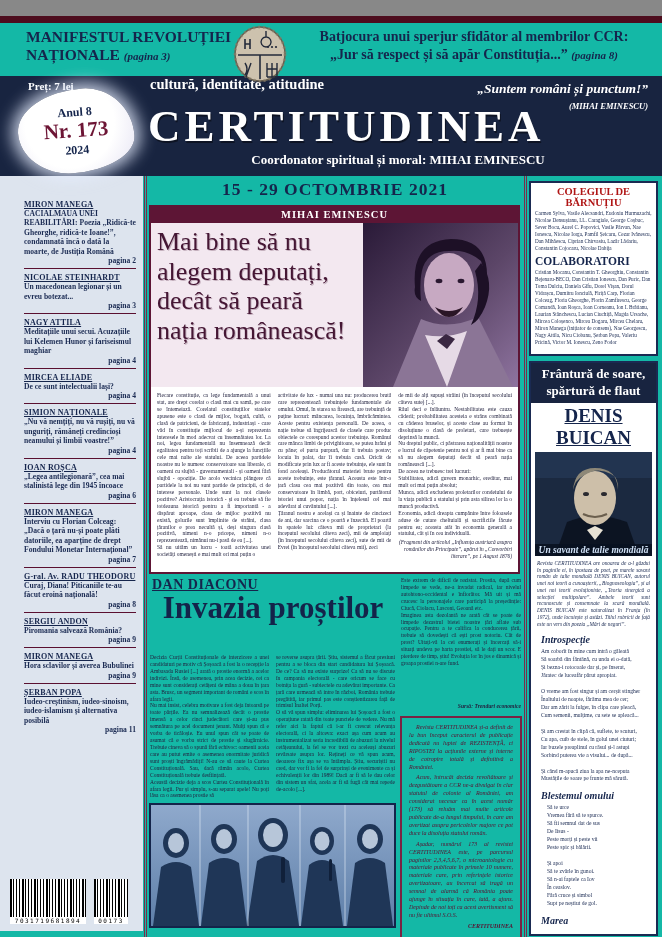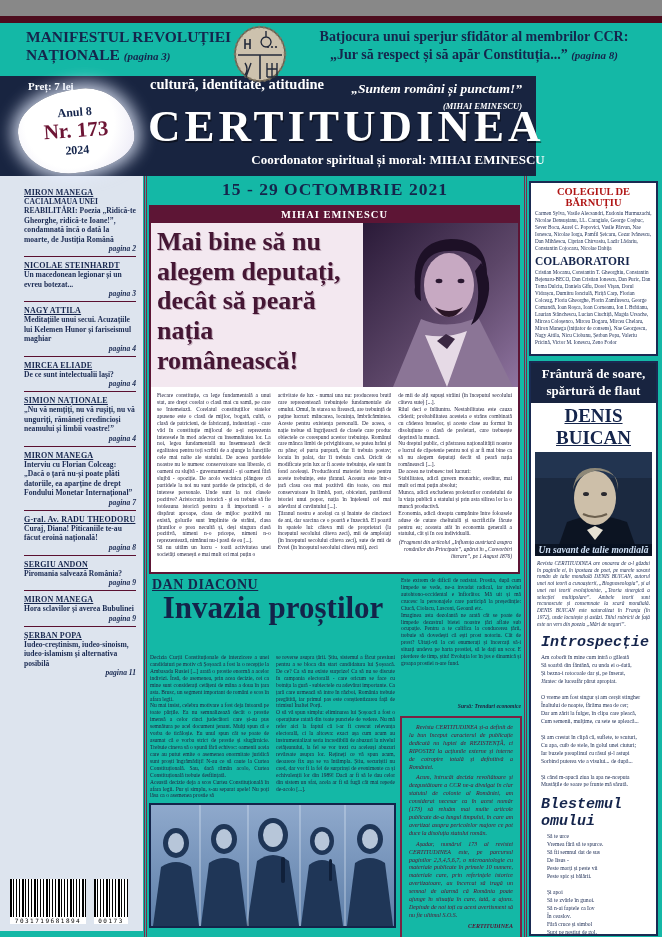--- a/index.html
+++ b/index.html
@@ -6,59 +6,59 @@
   .page{position:relative;width:662px;height:937px;background:#14b8a6;overflow:hidden;
         font-family:"Liberation Serif",serif;color:#1a2a52;margin:16px auto;}
   .abs{position:absolute;}
   
   .top-border{left:0;top:0;width:662px;height:7px;background:#4d0d1e;}
   .topbar-left{left:26px;top:12px;width:230px;font-weight:bold;font-size:15.5px;line-height:1.15;color:#15254c;}
   .pageref{font-style:italic;font-weight:bold;font-size:11px;}
   .topbar-right{left:300px;top:12px;width:348px;text-align:center;font-weight:bold;font-size:14px;line-height:1.25;color:#15254c;}
   .stamp{left:233px;top:9px;width:54px;height:58px;z-index:6;}
   
-  .mast{left:0;top:60px;width:536px;height:100px;background:#182440;}
+  .mast{left:0;top:60px;width:662px;height:100px;background:#182440;}
   .price{left:28px;top:4px;color:#fff;font-weight:bold;font-size:11px;}
   .badge{left:18px;top:13px;width:116px;height:84px;background:radial-gradient(circle at 45% 40%,#ffffff 55%,#e4e2f2);
          border-radius:58% 42% 55% 45% / 48% 60% 40% 52%;transform:rotate(-4deg);
          box-shadow:0 0 16px 6px rgba(230,238,255,.8);display:flex;flex-direction:column;
          align-items:center;justify-content:center;z-index:4;}
   .badge .l1,.badge .l3{font-weight:bold;font-size:12px;color:#15254c;line-height:1.2;}
   .badge .l2{font-weight:bold;font-size:21px;color:#6d1535;line-height:1.1;}
   .tagline{left:150px;top:0;color:#fff;font-weight:bold;font-size:14.5px;}
   .mast-title{left:148px;top:24px;width:500px;color:#fff;font-weight:bold;font-size:45px;
               letter-spacing:4px;text-shadow:1px 2px 0 rgba(0,0,0,.45);white-space:nowrap;}
   .coordinator{left:150px;top:76px;width:496px;text-align:center;color:#fff;font-weight:bold;font-size:13px;}
   .motto{right:14px;top:5px;text-align:right;color:#fff;font-style:italic;font-weight:bold;font-size:13.5px;line-height:1.15;}
   .motto-attr{font-size:8.5px;}
   
   .vrule{top:160px;height:770px;width:0;border-left:3px double #7a2c4a;}
   
   .sidebar{left:0;top:160px;width:143px;height:755px;background:#dde4ee;padding:0;}
-  .sb-inner{position:absolute;left:24px;top:8px;width:112px;}
+  .sb-inner{position:absolute;left:24px;top:20px;width:112px;}
   .sb-item{border-bottom:1px solid #5a1030;padding:4px 0 3px 0;}
   .sb-item:last-child{border-bottom:none;}
   .sb-author{font-weight:bold;font-size:8px;color:#15254c;text-decoration:underline;letter-spacing:.2px;}
   .sb-text{font-size:7.6px;line-height:1.25;color:#1a2a52;font-weight:bold;}
-  .sb-page{font-size:7.6px;font-style:italic;font-weight:bold;text-align:right;color:#1a2a52;}
+  .sb-page{font-size:7.6px;font-weight:bold;text-align:right;color:#1a2a52;}
   .barcode{left:10px;top:700px;width:124px;height:48px;display:flex;gap:8px;align-items:flex-end;}
   .bars{height:38px;background:repeating-linear-gradient(90deg,#000 0 2px,#fff 2px 3px,#000 3px 4px,#fff 4px 6px,#000 6px 7px,#fff 7px 9px,#000 9px 10px,#fff 10px 12px);}
   .bars.main{width:76px;}
   .bars.addon{width:34px;}
   .bc-digits{font-family:"DejaVu Sans Mono",monospace;font-size:6px;letter-spacing:1.5px;text-align:center;color:#000;background:#fff;}
   
   .dateband{left:150px;top:163px;width:370px;text-align:center;font-weight:bold;font-size:17.5px;
             letter-spacing:1px;color:#15254c;}
   
   .emi-box{left:149px;top:189px;width:371px;height:369px;border:2px solid #5d1535;background:#fff;box-sizing:border-box;}
   .emi-kicker{height:16px;background:#5d1535;color:#fff;text-align:center;font-weight:bold;font-size:10.5px;
               letter-spacing:1px;line-height:16px;}
   .emi-row{display:flex;height:164px;}
   .emi-headline{width:212px;background:#f3e8f0;padding:4px 4px 4px 6px;box-sizing:border-box;
-                font-weight:bold;font-size:26px;line-height:1.14;color:#451634;text-shadow:1px 1px 0 rgba(60,10,40,.25);}
+                font-weight:normal;font-size:26px;line-height:1.14;color:#451634;text-shadow:1px 1px 0 rgba(60,10,40,.25);}
   .emi-photo{flex:1;position:relative;overflow:hidden;}
   .emi-body{display:flex;gap:7px;padding:5px 6px 3px 6px;height:176px;box-sizing:border-box;}
   .news-col{flex:1;font-size:5.5px;line-height:1.26;text-align:justify;color:#232340;overflow:hidden;white-space:pre-line;}
   .col3wrap{flex:1;display:flex;flex-direction:column;overflow:hidden;}
   .col3wrap .news-col{flex:1;}
   .citation{font-size:5.4px;font-style:italic;text-align:right;color:#232340;line-height:1.3;margin-top:2px;white-space:pre-line;}
   
   .dia-author{left:152px;top:561px;font-weight:bold;font-size:14px;color:#15254c;text-decoration:underline;letter-spacing:.5px;}
   .dia-headline{left:150px;top:574px;width:246px;text-align:center;font-weight:bold;font-size:31px;color:#14244a;white-space:nowrap;}
   .dia-body{left:150px;top:638px;width:245px;height:146px;display:flex;gap:7px;}
@@ -79,21 +79,21 @@
   .collab-title{color:#15254c;font-weight:bold;font-size:11.5px;margin-top:4px;}
   .buican-box{left:529px;top:345px;width:129px;height:575px;border:2px solid #1a2a52;box-sizing:border-box;
               background:#fff;overflow:hidden;}
   .bu-banner{background:#182440;color:#fff;text-align:center;font-weight:bold;font-size:13px;line-height:1.3;
              padding:3px 0;white-space:pre-line;}
   .bu-name{text-align:center;font-weight:bold;font-size:19px;color:#15254c;text-decoration:underline;margin-top:2px;}
   .bu-photo{position:relative;margin:3px 4px 0 4px;height:104px;overflow:hidden;}
   .bu-caption{position:absolute;left:0;right:0;bottom:0;background:rgba(8,16,32,.85);color:#cfe0f5;
               font-style:italic;font-weight:bold;font-size:9.5px;text-align:center;padding:1px 0;}
   .bu-intro{margin:4px 6px 0 6px;font-style:italic;font-size:5.3px;line-height:1.28;text-align:justify;color:#1a2a52;}
-  .poem-title{font-style:italic;font-size:15px;font-weight:bold;margin:7px 0 3px 10px;color:#15254c;font-family:Liberation Mono, monospace;}
+  .poem-title{font-style:italic;font-size:10px;font-weight:bold;margin:7px 0 3px 10px;color:#15254c;font-family:Liberation Serif, serif;}
   .poem{margin:0 0 0 10px;font-size:5.6px;line-height:1.42;color:#1a2a52;white-space:pre-wrap;}
   .poem.indented{margin-left:16px;}
 </style>
 </head>
 <body>
 
 <div class="page">
 
   <div class="abs top-border"></div>
 
@@ -161,20 +161,25 @@
       </div>
       <div class="sb-item">
         <div class="sb-author">MIRCEA ELIADE</div>
         <div class="sb-text">De ce sunt intelectualii lași?</div>
         <div class="sb-page">pagina 4</div>
       </div>
       <div class="sb-item">
         <div class="sb-author">SIMION NAȚIONALE</div>
         <div class="sb-text">„Nu vă nemțiți, nu vă rușiți, nu vă unguriți, rămâneți credincioși neamului și limbii voastre!”</div>
         <div class="sb-page">pagina 4</div>
+      </div>
+      <div class="sb-item">
+        <div class="sb-author">IOAN ROȘCA</div>
+        <div class="sb-text">„Legea antilegionară”, cea mai stalinistă lege din 1945 încoace</div>
+        <div class="sb-page">pagina 6</div>
       </div>
       <div class="sb-item">
         <div class="sb-author">MIRON MANEGA</div>
         <div class="sb-text">Interviu cu Florian Colceag: „Dacă o țară nu-și poate plăti datoriile, ea aparține de drept Fondului Monetar Internațional”</div>
         <div class="sb-page">pagina 7</div>
       </div>
       <div class="sb-item">
         <div class="sb-author">G-ral. Av. RADU THEODORU</div>
         <div class="sb-text">Curaj, Diana! Piticaniile te-au făcut eroină națională!</div>
         <div class="sb-page">pagina 8</div>

